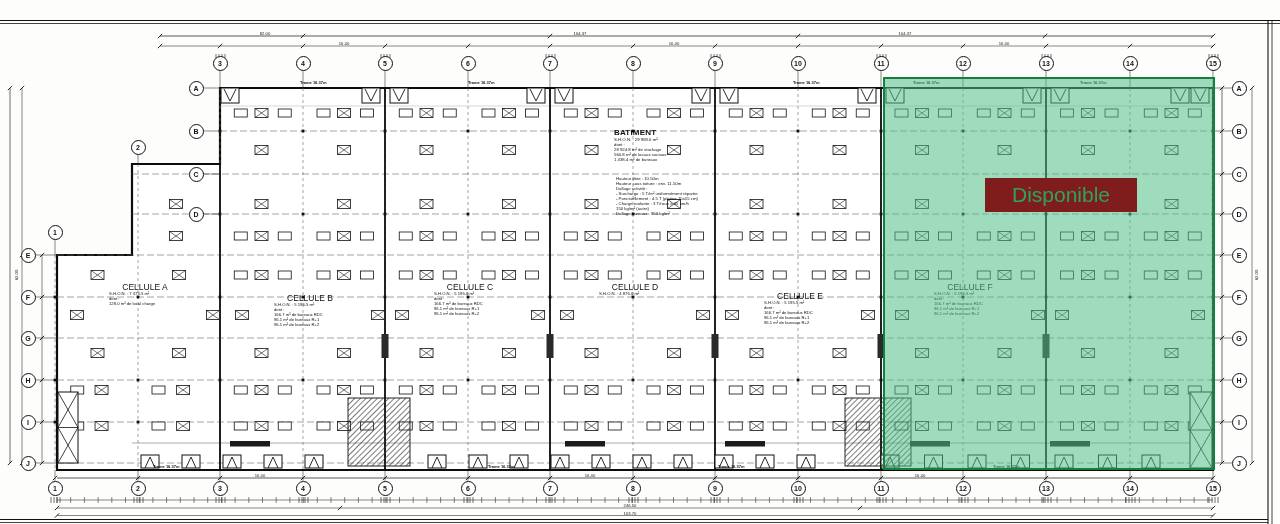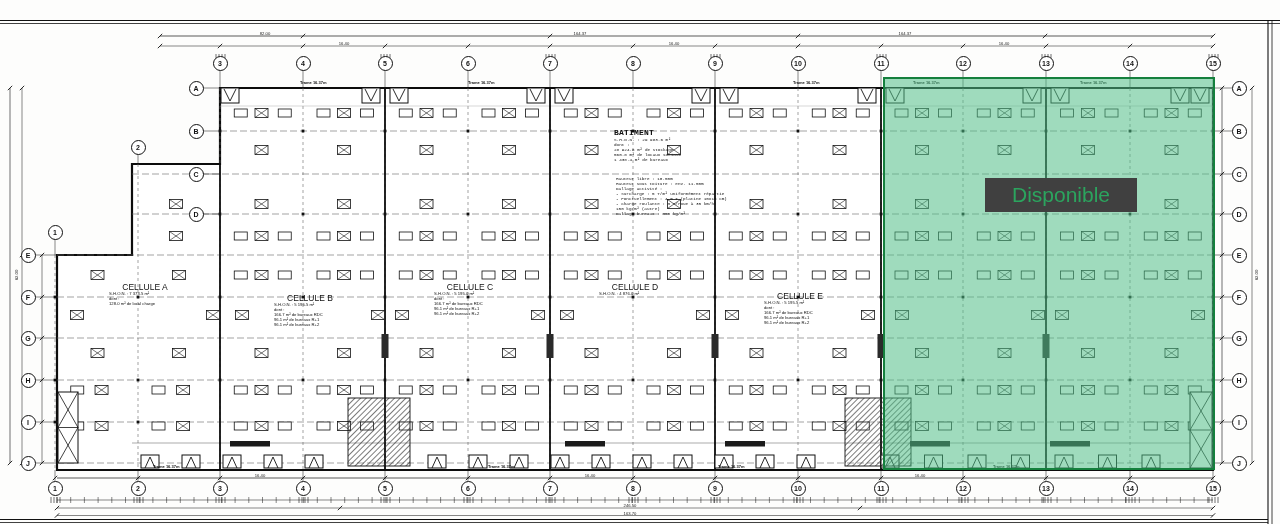--- a/index.html
+++ b/index.html
@@ -2,30 +2,30 @@
 <html><head>
 <meta charset="utf-8">
 <style>
   html,body{margin:0;padding:0;background:#ffffff;}
   #sheet{position:relative;width:1280px;height:524px;background:#fdfdfc;overflow:hidden;
          font-family:"Liberation Sans",sans-serif;color:#111;}
   #plan-svg{position:absolute;left:0;top:0;z-index:1;}
   .bubble{position:absolute;width:13px;height:13px;margin:-7.5px 0 0 -7.5px;border:1px solid #111;
           border-radius:50%;background:#fff;font:bold 7px/13px "Liberation Sans",sans-serif;
           text-align:center;z-index:4;}
-  .tblock{position:absolute;z-index:2;font-family:Liberation Mono, monospace;}
+  .tblock{position:absolute;z-index:2;}
   .tblock .ttl{font-weight:bold;font-size:8px;line-height:9px;letter-spacing:.2px;}
   .tblock .ln{font-size:4.3px;line-height:5px;white-space:nowrap;}
   .cell-label{position:absolute;width:140px;text-align:center;z-index:2;}
   .cell-label .ttl{font-weight:normal;font-size:8.5px;line-height:9px;}
   .cell-label .ln{font-size:4.2px;line-height:4.9px;text-align:left;margin-left:34px;white-space:nowrap;}
   .trame{position:absolute;font-size:4px;font-weight:bold;color:#111;z-index:2;white-space:nowrap;}
   .dim{position:absolute;font-size:4.2px;color:#222;z-index:2;white-space:nowrap;transform:translate(-50%,-50%);}
   #available-overlay{position:absolute;z-index:3;box-sizing:border-box;}
-  #disponible-box{position:absolute;z-index:5;text-align:center;background:#404040;
+  #disponible-box{position:absolute;z-index:5;text-align:center;background:#7f1d1d;
                   font-size:21px;font-weight:400;}
 </style>
 </head>
 <body>
 
 <div id="sheet">
   <svg id="plan-svg" width="1280" height="524" viewBox="0 0 1280 524">
     <defs>
       <pattern id="hatch" width="4" height="4" patternUnits="userSpaceOnUse" patternTransform="rotate(45)">
         <line x1="0" y1="0" x2="0" y2="4" stroke="#333" stroke-width="1.3"></line>
@@ -1116,20 +1116,28 @@
       <div class="ln">S.H.O.N. : 4 876.0 m²</div>
     </div>
     <div class="cell-label" style="left: 730px; top: 283px; margin-top: 9px;">
       <div class="ttl">CELLULE E</div>
       <div class="ln">S.H.O.N. : 5 195.5 m²</div>
       <div class="ln">dont :</div>
       <div class="ln">166.7 m² de bureaux RDC</div>
       <div class="ln">96.1 m² de bureaux R+1</div>
       <div class="ln">96.1 m² de bureaux R+2</div>
     </div>
+    <div class="cell-label" style="left: 900px; top: 283px;">
+      <div class="ttl">CELLULE F</div>
+      <div class="ln">S.H.O.N. : 5 195.5 m²</div>
+      <div class="ln">dont :</div>
+      <div class="ln">166.7 m² de bureaux RDC</div>
+      <div class="ln">96.1 m² de bureaux R+1</div>
+      <div class="ln">96.1 m² de bureaux R+2</div>
+    </div>
     <div class="trame" style="left: 300px; top: 80px;">Trame 16.37m</div>
     <div class="trame" style="left: 468px; top: 80px;">Trame 16.37m</div>
     <div class="trame" style="left: 793px; top: 80px;">Trame 16.37m</div>
     <div class="trame" style="left: 913px; top: 80px;">Trame 16.37m</div>
     <div class="trame" style="left: 1080px; top: 80px;">Trame 16.37m</div>
     <div class="trame" style="left: 153px; top: 464px;">Trame 16.37m</div>
     <div class="trame" style="left: 488px; top: 464px;">Trame 16.37m</div>
     <div class="trame" style="left: 718px; top: 464px;">Trame 16.37m</div>
     <div class="trame" style="left: 993px; top: 464px;">Trame 16.37m</div>
     <div class="dim" style="left: 265px; top: 33px;">82.00</div>

